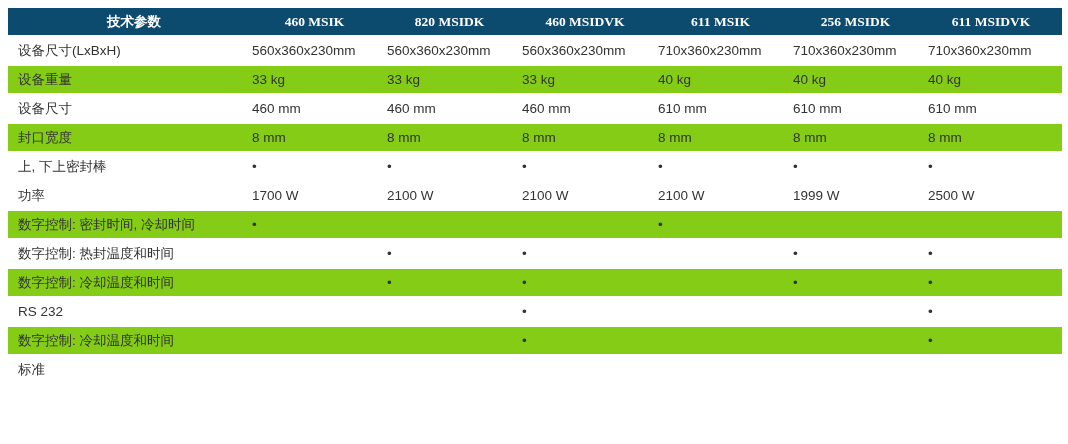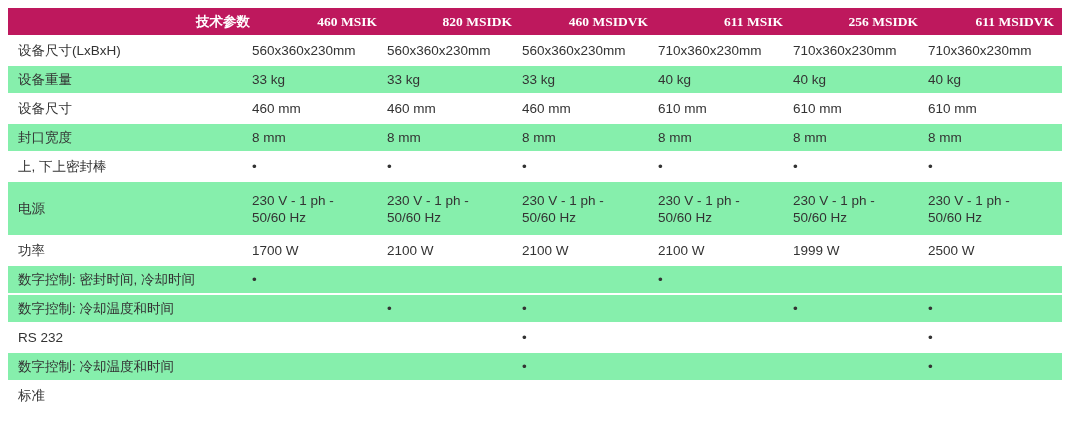--- a/index.html
+++ b/index.html
@@ -20,28 +20,28 @@
   }
   th, td {
     border-bottom: 2px solid #ffffff;
     font-size: 13.5px;
     color: #333333;
     vertical-align: middle;
     padding: 0;
     overflow: hidden;
   }
   thead th {
-    background: #be185d;
+    background: #0c4a6e;
     color: #ffffff;
     font-weight: bold;
-    text-align: right;
+    text-align: center;
     height: 27px;
   }
   tbody td { height: 27px; background: #ffffff; }
-  tr.alt td { background: #86efac; }
+  tr.alt td { background: #84cc16; }
   tr.power td { height: 53px; }
   .lbl  { padding-left: 10px; }
   .val  { padding-left: 2px; padding-right: 8px; white-space: pre-line; line-height: 17px; }
   th.val { white-space: nowrap; font-family: Liberation Serif, serif; }
 </style>
 </head>
 <body>
 
 <table class="spec">
   <colgroup>
@@ -103,52 +103,46 @@
     </tr>
     <tr>
       <td class="lbl">上, 下上密封棒</td>
       <td class="val">•</td>
       <td class="val">•</td>
       <td class="val">•</td>
       <td class="val">•</td>
       <td class="val">•</td>
       <td class="val">•</td>
     </tr>
-    <tr class="alt power">
-      <td class="lbl">电源</td>
-      <td class="val">230 V - 1 ph -
-50/60 Hz</td>
-      <td class="val">230 V - 1 ph -
-50/60 Hz</td>
-      <td class="val">230 V - 1 ph -
-50/60 Hz</td>
-      <td class="val">230 V - 1 ph -
-50/60 Hz</td>
-      <td class="val">230 V - 1 ph -
-50/60 Hz</td>
-      <td class="val">230 V - 1 ph -
-50/60 Hz</td>
-    </tr>
     <tr>
       <td class="lbl">功率</td>
       <td class="val">1700 W</td>
       <td class="val">2100 W</td>
       <td class="val">2100 W</td>
       <td class="val">2100 W</td>
       <td class="val">1999 W</td>
       <td class="val">2500 W</td>
     </tr>
     <tr class="alt">
       <td class="lbl">数字控制: 密封时间, 冷却时间</td>
       <td class="val">•</td>
       <td class="val"></td>
       <td class="val"></td>
       <td class="val">•</td>
       <td class="val"></td>
       <td class="val"></td>
+    </tr>
+    <tr>
+      <td class="lbl">数字控制: 热封温度和时间</td>
+      <td class="val"></td>
+      <td class="val">•</td>
+      <td class="val">•</td>
+      <td class="val"></td>
+      <td class="val">•</td>
+      <td class="val">•</td>
     </tr>
     <tr class="alt">
       <td class="lbl">数字控制: 冷却温度和时间</td>
       <td class="val"></td>
       <td class="val">•</td>
       <td class="val">•</td>
       <td class="val"></td>
       <td class="val">•</td>
       <td class="val">•</td>
     </tr>

